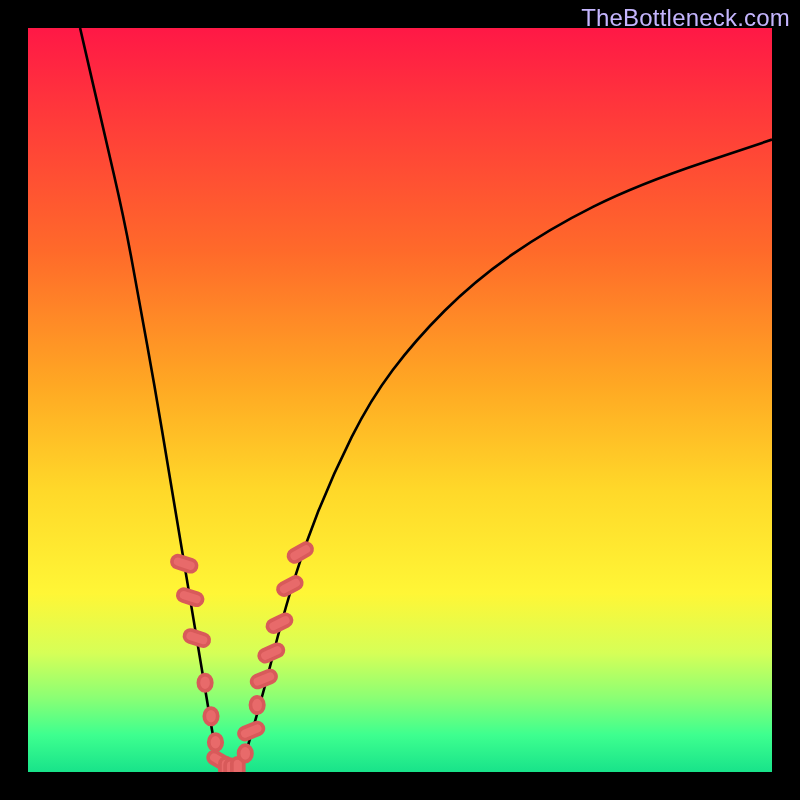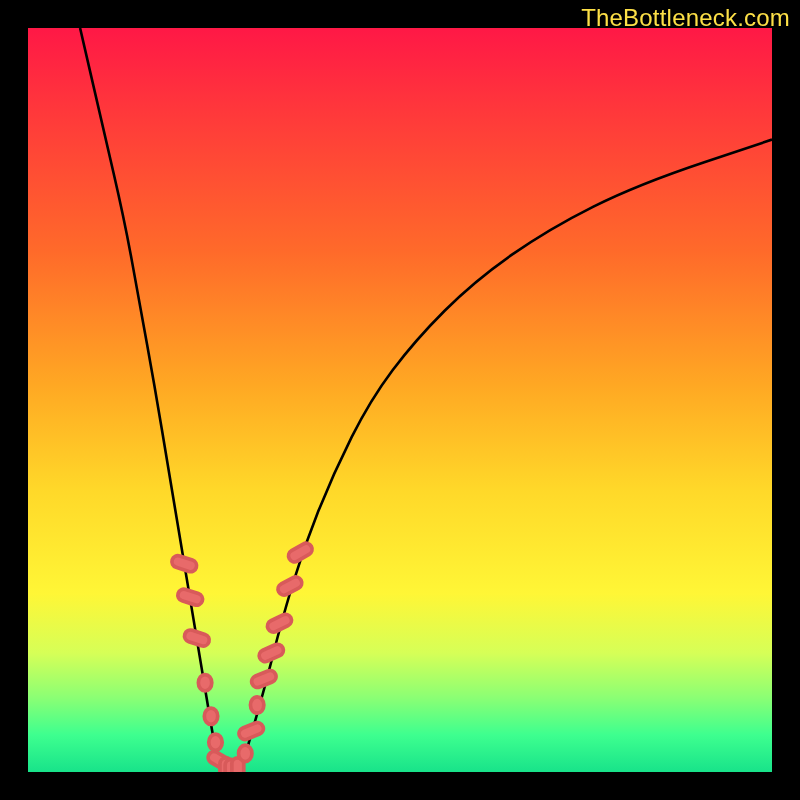--- a/index.html
+++ b/index.html
@@ -37,21 +37,21 @@
       #d6ff57 84%,
       #8bff74 90%,
       #3eff8f 95%,
       #18e38a 100%
     );
   }
   .watermark {
     position: absolute;
     top: 4px;
     right: 10px;
-    color: #fde047;
+    color: #c4b5fd;
     font-size: 24px;
     font-weight: 500;
     letter-spacing: 0.2px;
     user-select: none;
   }
   svg.curve {
     position: absolute;
     top: 0;
     left: 0;
     width: 744px;

